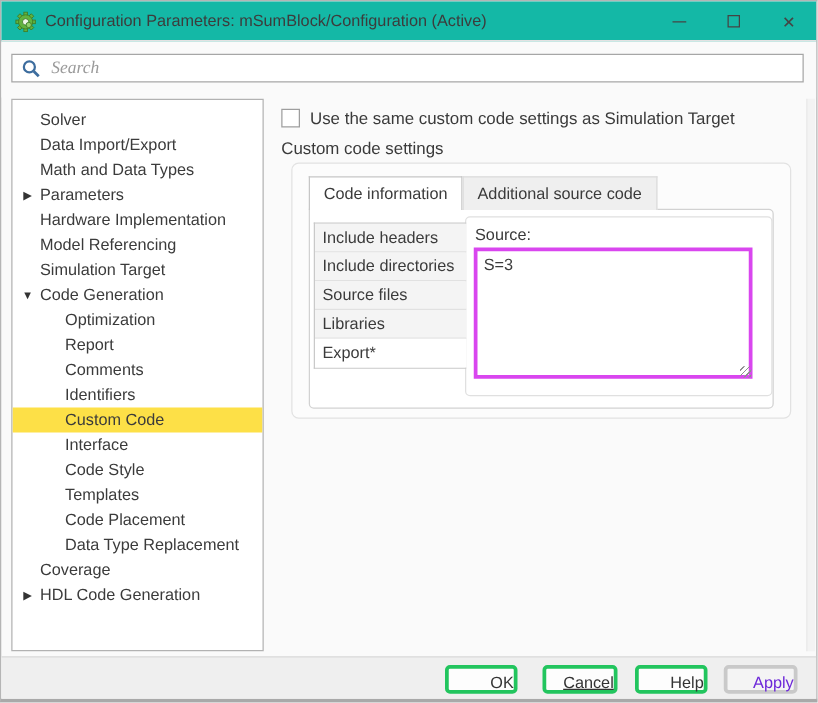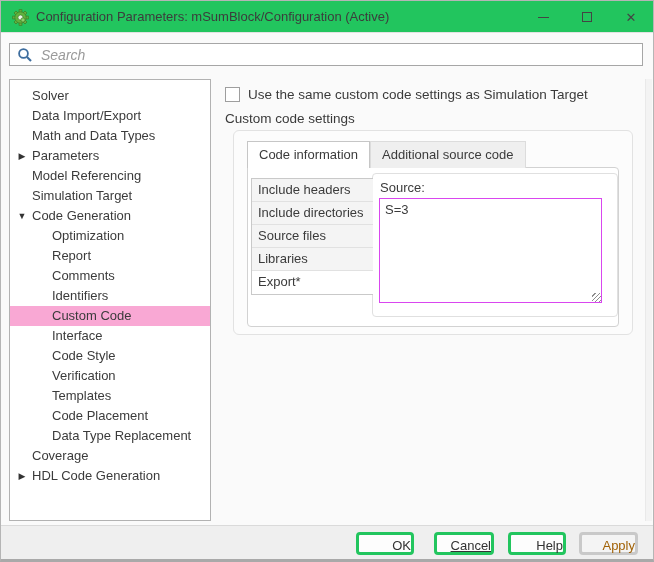--- a/index.html
+++ b/index.html
@@ -6,46 +6,46 @@
   html,body { background:#d7d7d7; }
   body { font-family:"Liberation Sans","DejaVu Sans",sans-serif; }
 
   .window{
     position:relative; width:654px; height:562px; background:#fafafa;
     border:1px solid #b5b5b5; border-bottom:3px solid #a9a9a9; overflow:hidden;
   }
 
   
   .titlebar{ position:absolute; left:0; top:0; width:100%; height:32px;
-    background:#22c55e; border-bottom:1px solid #e2e2e2; }
+    background:#14b8a6; border-bottom:1px solid #e2e2e2; }
   .app-icon{ position:absolute; left:11px; top:8px; width:17px; height:17px; }
   .title-text{ position:absolute; left:35px; top:8px; font-size:13px; color:#3c3c3c; white-space:nowrap; }
   .winbtn{ position:absolute; top:0; width:44px; height:32px; display:flex; align-items:center; justify-content:center; cursor:default; }
   .winbtn.min{ right:88px; } .winbtn.max{ right:44px; } .winbtn.close{ right:0; }
   .glyph-min{ width:11px; height:0; border-top:1px solid #444; }
   .glyph-max{ width:10px; height:10px; border:1px solid #444; }
   .glyph-close{ font-size:13px; color:#444; line-height:1; }
 
   
   .search-area{ position:absolute; left:0; top:33px; width:100%; height:44px; background:#fafafa; }
   .search-box{ position:absolute; left:8px; top:9px; width:634px; height:23px;
     border:1px solid #a6a6a6; background:#fff; }
   .search-input{ position:absolute; left:0; top:0; width:100%; height:100%; border:none; outline:none;
     padding-left:31px; font-size:14px; color:#444; background:transparent;
-    font-family:Liberation Sans, sans-serif; }
+    font-family:Liberation Serif, serif; }
   .search-input::placeholder{ font-style:italic; color:#9a9a9a; }
   .search-icon{ position:absolute; left:7px; top:3px; width:16px; height:16px; pointer-events:none; }
 
   
   .sidebar{ position:absolute; left:8px; top:78px; width:202px; height:442px;
     background:#fff; border:1px solid #b2b2b2; padding-top:6px; overflow:hidden; }
   .trow{ position:relative; height:20px; line-height:20px; font-size:13px; color:#3b3b3b;
     padding-left:22px; white-space:nowrap; cursor:default; }
   .trow.i2{ padding-left:42px; }
-  .trow.sel{ background:#f9a8d4; }
+  .trow.sel{ background:#fde047; }
   .arr{ position:absolute; left:5px; top:0; width:14px; height:20px; font-size:9px; color:#333;
     display:flex; align-items:center; justify-content:center; }
   .arr-r::before{ content:"\25B6"; }
   .arr-d::before{ content:"\25BC"; }
 
   
   .main{ position:absolute; left:215px; top:77px; width:430px; height:448px; background:#fafafa; }
   .chkrow{ position:absolute; left:9px; top:9px; height:16px; }
   .checkbox{ position:absolute; left:0; top:0; width:15px; height:15px; border:1px solid #9e9e9e; background:#fff; }
   .chklabel{ position:absolute; left:23px; top:0; font-size:13.5px; color:#3a3a3a; white-space:nowrap; }
@@ -66,38 +66,38 @@
     border:1px solid #c9c9c9; border-right:none; }
   .catrow{ height:23px; line-height:22px; padding-left:6px; font-size:13px; color:#3b3b3b;
     background:#f4f4f4; border-bottom:1px solid #e1e1e1; white-space:nowrap; cursor:default; }
   .catrow:last-child{ border-bottom:none; }
   .catrow.sel{ background:#fff; }
 
   .editorpane{ position:absolute; left:156px; top:95px; width:246px; height:144px;
     background:#fff; border:1px solid #e0e0e0; border-radius:4px; z-index:3; }
   .editor-label{ position:absolute; left:7px; top:6px; font-size:13px; color:#3b3b3b; }
   .defines-area{ position:absolute; left:6px; top:24px; width:223px; height:105px;
-    border:1px solid #d946ef; resize:none; outline:none; padding:3px 5px; font-size:13px; color:#3b3b3b;
+    border:3px solid #d946ef; resize:none; outline:none; padding:3px 5px; font-size:13px; color:#3b3b3b;
     font-family:"Liberation Sans","DejaVu Sans",sans-serif; background:#fff; overflow:hidden; }
   .resize-handle{ position:absolute; left:219px; top:119px; width:9px; height:9px;
     background:repeating-linear-gradient(135deg, transparent 0 2px, #8f8f8f 2px 3px); cursor:nwse-resize; }
 
   
   .scroll-track{ position:absolute; right:1px; top:78px; width:7px; height:442px;
     background:#f3f3f3; border-left:1px solid #e9e9e9; }
 
   
   .footer{ position:absolute; left:0; bottom:0; width:100%; height:34px;
     background:#efefef; border-top:1px solid #dadada; }
   .btn{ position:absolute; top:6px; height:23px; font-size:13px; color:#333;
     background:#fdfdfd; border:3px solid #22c55e; border-radius:4px; text-align:right; line-height:21px; cursor:default; }
   .btn.ok{ left:355px; width:58px; }
   .btn.cancel{ left:433px; width:60px;text-decoration:underline; }
   .btn.help{ left:507px; width:58px; }
-  .btn.apply{ left:578px; width:59px; color:#a16207; border-color:#c9c9c9; background:#f4f4f4; }
+  .btn.apply{ left:578px; width:59px; color:#6d28d9; border-color:#c9c9c9; background:#f4f4f4; }
 </style>
 </head>
 <body>
 
 <div class="window">
 
   <div class="titlebar">
     <svg class="app-icon" viewBox="0 0 24 24">
       <g fill="#61b33e" stroke="#3e7d27" stroke-width="1">
         <rect x="10" y="1" width="4" height="5"></rect>
@@ -133,31 +133,31 @@
         <line x1="10" y1="10" x2="14" y2="14" stroke="#3d6d9e" stroke-width="2.2"></line>
       </svg>
     </div>
   </div>
 
   <div class="sidebar">
     <div class="trow i1"><span>Solver</span></div>
     <div class="trow i1"><span>Data Import/Export</span></div>
     <div class="trow i1"><span>Math and Data Types</span></div>
     <div class="trow i1"><span class="arr arr-r"></span><span>Parameters</span></div>
+    <div class="trow i1"><span>Hardware Implementation</span></div>
     <div class="trow i1"><span>Model Referencing</span></div>
     <div class="trow i1"><span>Simulation Target</span></div>
     <div class="trow i1"><span class="arr arr-d"></span><span>Code Generation</span></div>
     <div class="trow i2"><span>Optimization</span></div>
     <div class="trow i2"><span>Report</span></div>
     <div class="trow i2"><span>Comments</span></div>
     <div class="trow i2"><span>Identifiers</span></div>
     <div class="trow i2 sel"><span>Custom Code</span></div>
     <div class="trow i2"><span>Interface</span></div>
     <div class="trow i2"><span>Code Style</span></div>
-    <div class="trow i2"><span>Verification</span></div>
     <div class="trow i2"><span>Templates</span></div>
     <div class="trow i2"><span>Code Placement</span></div>
     <div class="trow i2"><span>Data Type Replacement</span></div>
     <div class="trow i1"><span>Coverage</span></div>
     <div class="trow i1"><span class="arr arr-r"></span><span>HDL Code Generation</span></div>
   </div>
 
   <div class="main">
     <div class="chkrow">
       <div class="checkbox"></div>

